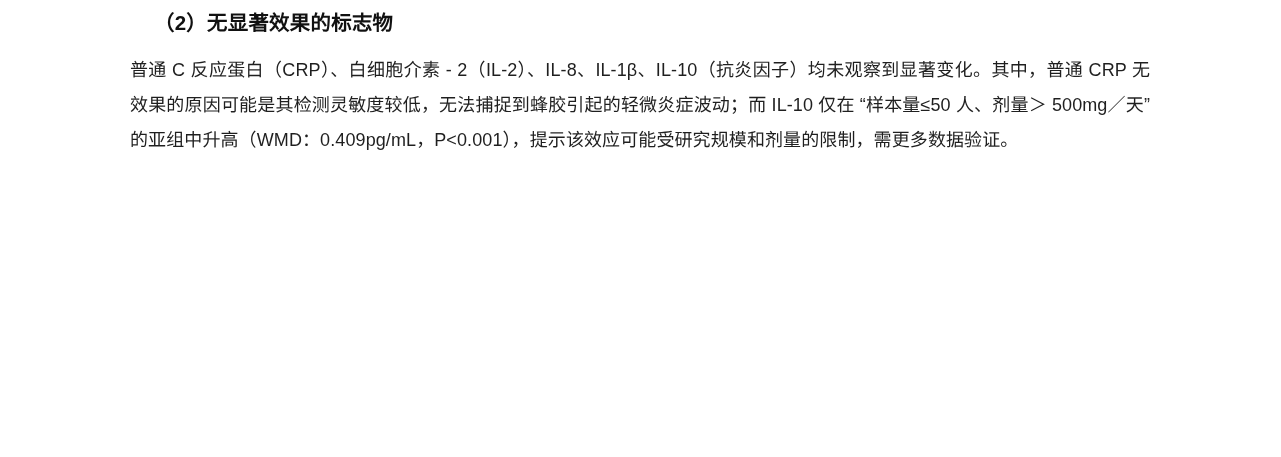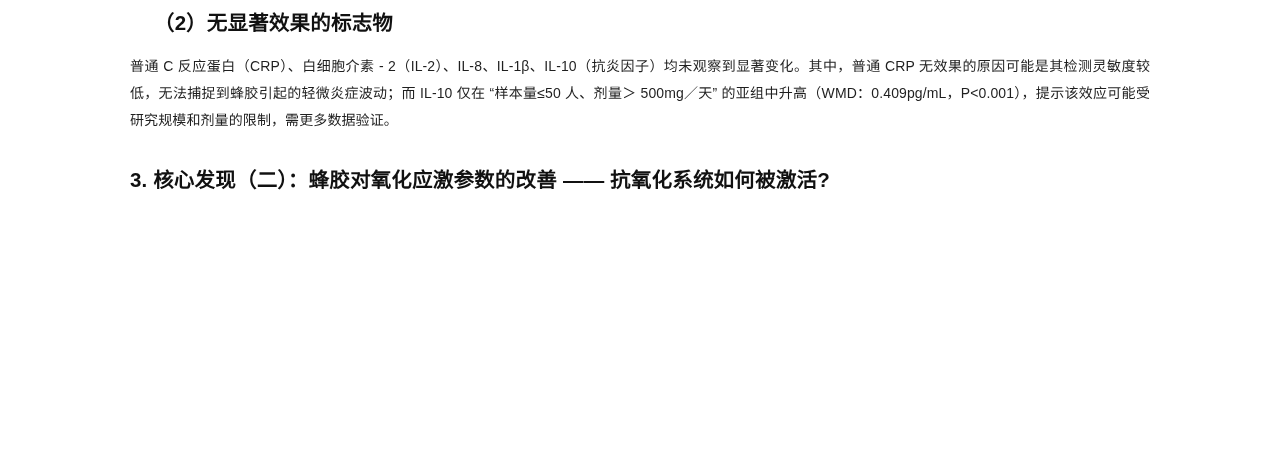--- a/index.html
+++ b/index.html
@@ -34,21 +34,21 @@
     font-size: 20.5px;
     line-height: 1.5;
     color: #111111;
     margin: 0;
     padding-top: 8px;
     padding-left: 24px;
     letter-spacing: 0.2px;
   }
 
   .para {
-    font-size: 14px;
+    font-size: 18px;
     line-height: 1.95;
     color: #1f1f1f;
     margin: 0;
     padding-top: 14px;
     text-align: justify;
     text-justify: inter-ideograph;
     letter-spacing: 0.1px;
   }
 
   .section-heading {
@@ -68,17 +68,16 @@
 </head>
 <body>
 
 <div class="doc">
   <div class="content">
 
     <h3 class="sub-heading">（2）无显著效果的标志物</h3>
 
     <p class="para">普通 C 反应蛋白（CRP）、白细胞介素 - 2（IL-2）、IL-8、IL-1β、IL-10（抗炎因子）均未观察到显著变化。其中，普通 CRP 无效果的原因可能是其检测灵敏度较低，无法捕捉到蜂胶引起的轻微炎症波动；而 IL-10 仅在 “样本量≤50 人、剂量＞ 500mg／天” 的亚组中升高（WMD：0.409pg/mL，P&lt;0.001），提示该效应可能受研究规模和剂量的限制，需更多数据验证。</p>
 
-    <h2 class="section-heading">3. 核心发现（二）：蜂胶对氧化应激参数的改善 —— 抗氧化系统如何被激活?</h2>
 
 
   </div>
 </div>
 
 </body></html>

